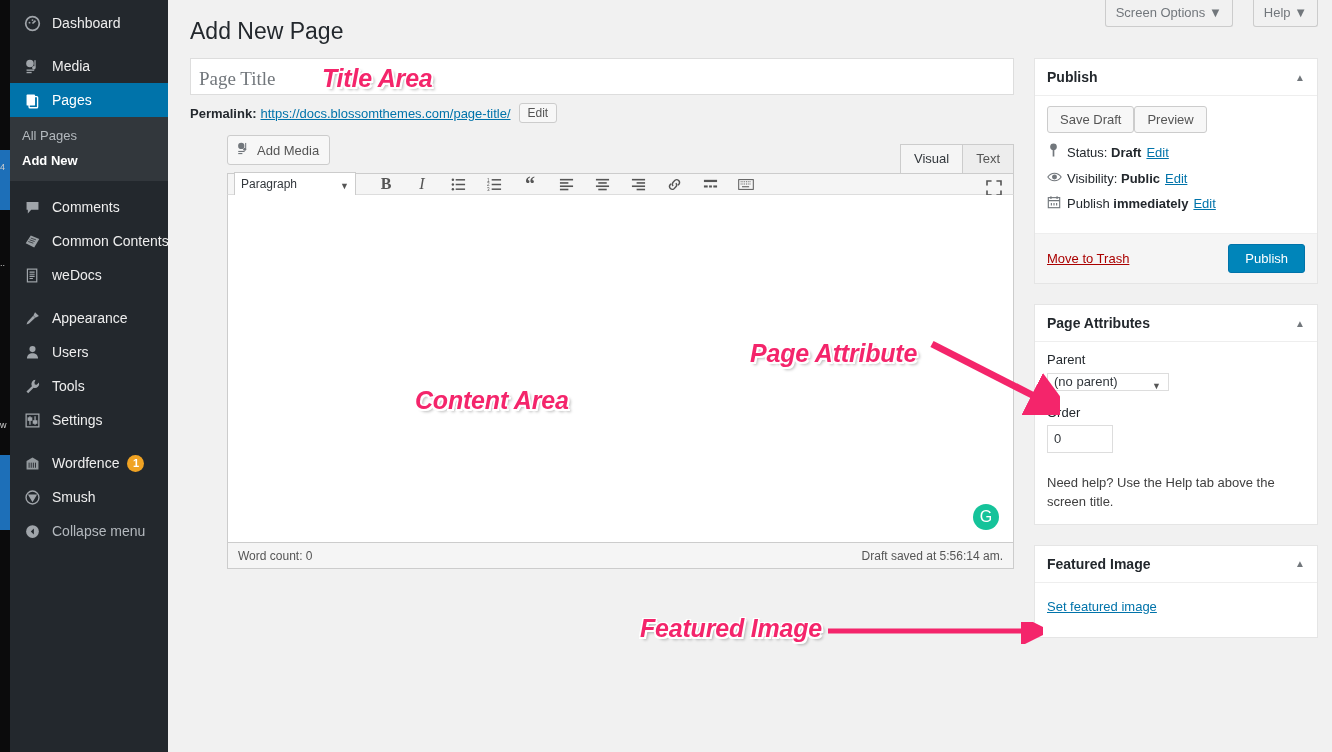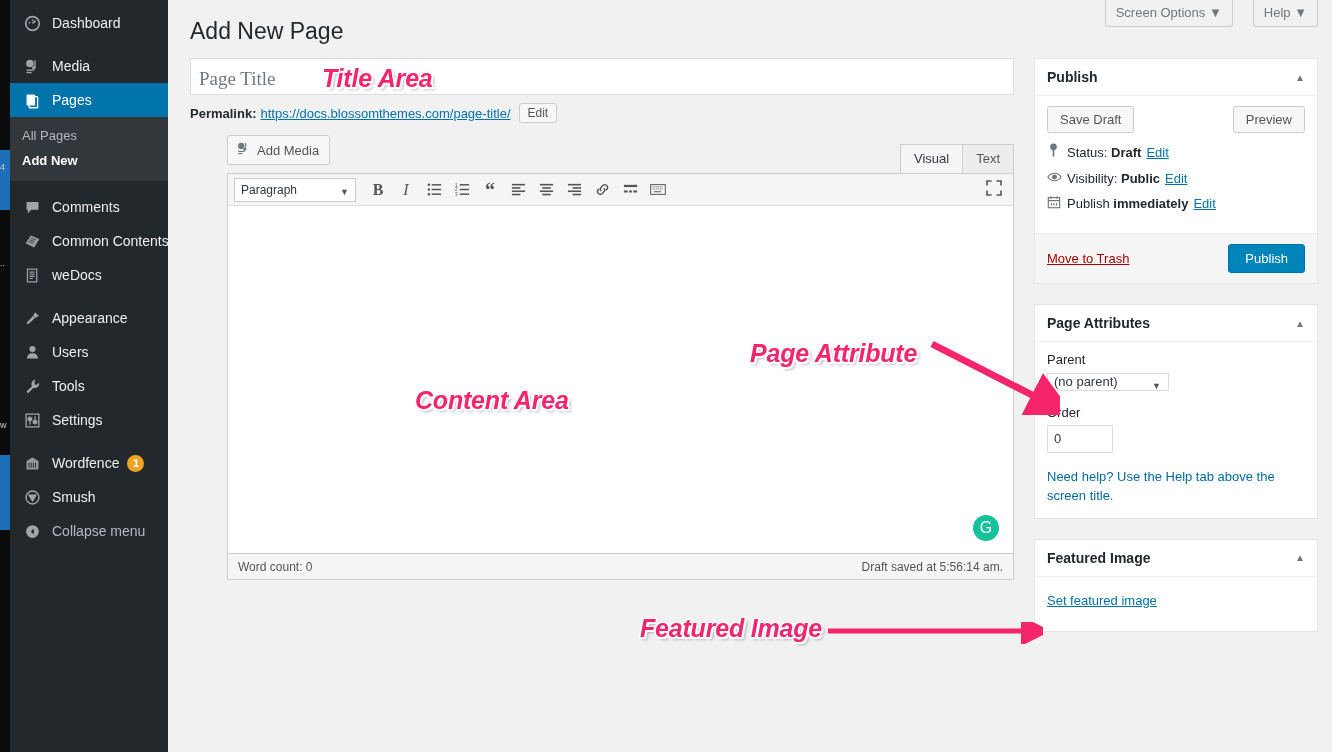--- a/index.html
+++ b/index.html
@@ -101,21 +101,21 @@
   }
   .vt-tabs { position: absolute; right: 0; bottom: -1px; display: flex; }
   .vt-tab {
     border: 1px solid #ccc; font-size: 13px; padding: 6px 13px 7px 13px;
     color: #555; cursor: pointer; background: #ededed; margin-left: -1px;
   }
   .vt-tab.active { background: #f5f5f5; border-bottom-color: #f5f5f5; color: #32373c; }
 
   .mce-toolbar {
     background: #f5f5f5; border: 1px solid #ccc; border-bottom: 1px solid #ddd;
-    height: 33px; display: flex; align-items: center; padding: 0 6px; position: relative;
+    height: 22px; display: flex; align-items: center; padding: 0 6px; position: relative; gap: 8px;
   }
   .fmt-select {
     height: 24px; border: 1px solid #ccc; background: #fff; font-size: 12px;
     color: #32373c; padding: 0 20px 0 6px; border-radius: 0; cursor: pointer;
     font-family: "Liberation Sans", sans-serif; -webkit-appearance: none; appearance: none;
     position: relative; width: 122px;
   }
   .fmt-wrap { position: relative; margin-right: 8px; }
   .fmt-wrap .caret {
     position: absolute; right: 7px; top: 9px; pointer-events: none;
@@ -146,21 +146,21 @@
   .side-col { position: absolute; right: 14px; top: 58px; width: 284px; }
   .metabox { background: #fff; border: 1px solid #e5e5e5; margin-bottom: 20px; }
   .mb-head {
     display: flex; align-items: center; justify-content: space-between;
     padding: 10px 12px; border-bottom: 1px solid #eee;
   }
   .mb-title { font-size: 14px; font-weight: bold; color: #23282d; }
   .mb-toggle { color: #72777c; font-size: 10px; cursor: pointer; }
   .mb-body { padding: 10px 12px 12px 12px; }
 
-  .pub-row1 { display: flex; justify-content: space-between; margin-bottom: 10px; }
+  .pub-row1 { display: flex; justify-content: flex-start; margin-bottom: 10px; }
   .btn-secondary {
     background: #f7f7f7; border: 1px solid #ccc; border-radius: 3px;
     font-size: 13px; padding: 5px 12px; color: #555; cursor: pointer;
     font-family: "Liberation Sans", sans-serif;
   }
   .pub-line { display: flex; align-items: center; font-size: 13px; color: #23282d; margin: 9px 0; }
   .pub-line .pic { width: 20px; flex: 0 0 20px; color: #72777c; font-size: 14px; }
   .pub-line b { font-weight: bold; }
   .pub-line .edit-link { color: #0073aa; text-decoration: underline; margin-left: 5px; cursor: pointer; }
   .pub-foot {
@@ -179,21 +179,21 @@
   .attr-select {
     width: 122px; height: 18px; border: 1px solid #ddd; background: #fff; color: #32373c;
     font-size: 13px; padding: 0 22px 0 6px; -webkit-appearance: none; appearance: none;
     font-family: "Liberation Sans", sans-serif; cursor: pointer;
   }
   .sel-wrap .caret { position: absolute; right: 8px; top: 9px; font-size: 9px; color: #555; pointer-events: none; }
   .order-input {
     width: 66px; height: 28px; border: 1px solid #ddd; background: #fff; color: #32373c;
     font-size: 13px; padding: 0 6px; font-family: "Liberation Sans", sans-serif;
   }
-  .help-text { font-size: 13px; color: #0369a1; line-height: 1.5; margin-top: 14px; }
+  .help-text { font-size: 13px; color: #404040; line-height: 1.5; margin-top: 20px; }
   .featured-link { color: #0073aa; text-decoration: underline; font-size: 13px; cursor: pointer; }
 
   
   .anno {
     position: absolute; font-family: "Liberation Sans", sans-serif;
     font-weight: bold; font-style: italic; color: #f4256b; font-size: 25px;
     white-space: nowrap; letter-spacing: -0.2px;
     text-shadow: 2px 2px 0 #fff, -1.5px -1.5px 0 #fff, 1.5px -1.5px 0 #fff,
                  -1.5px 1.5px 0 #fff, 3px 3px 3px rgba(0,0,0,0.28);
   }

